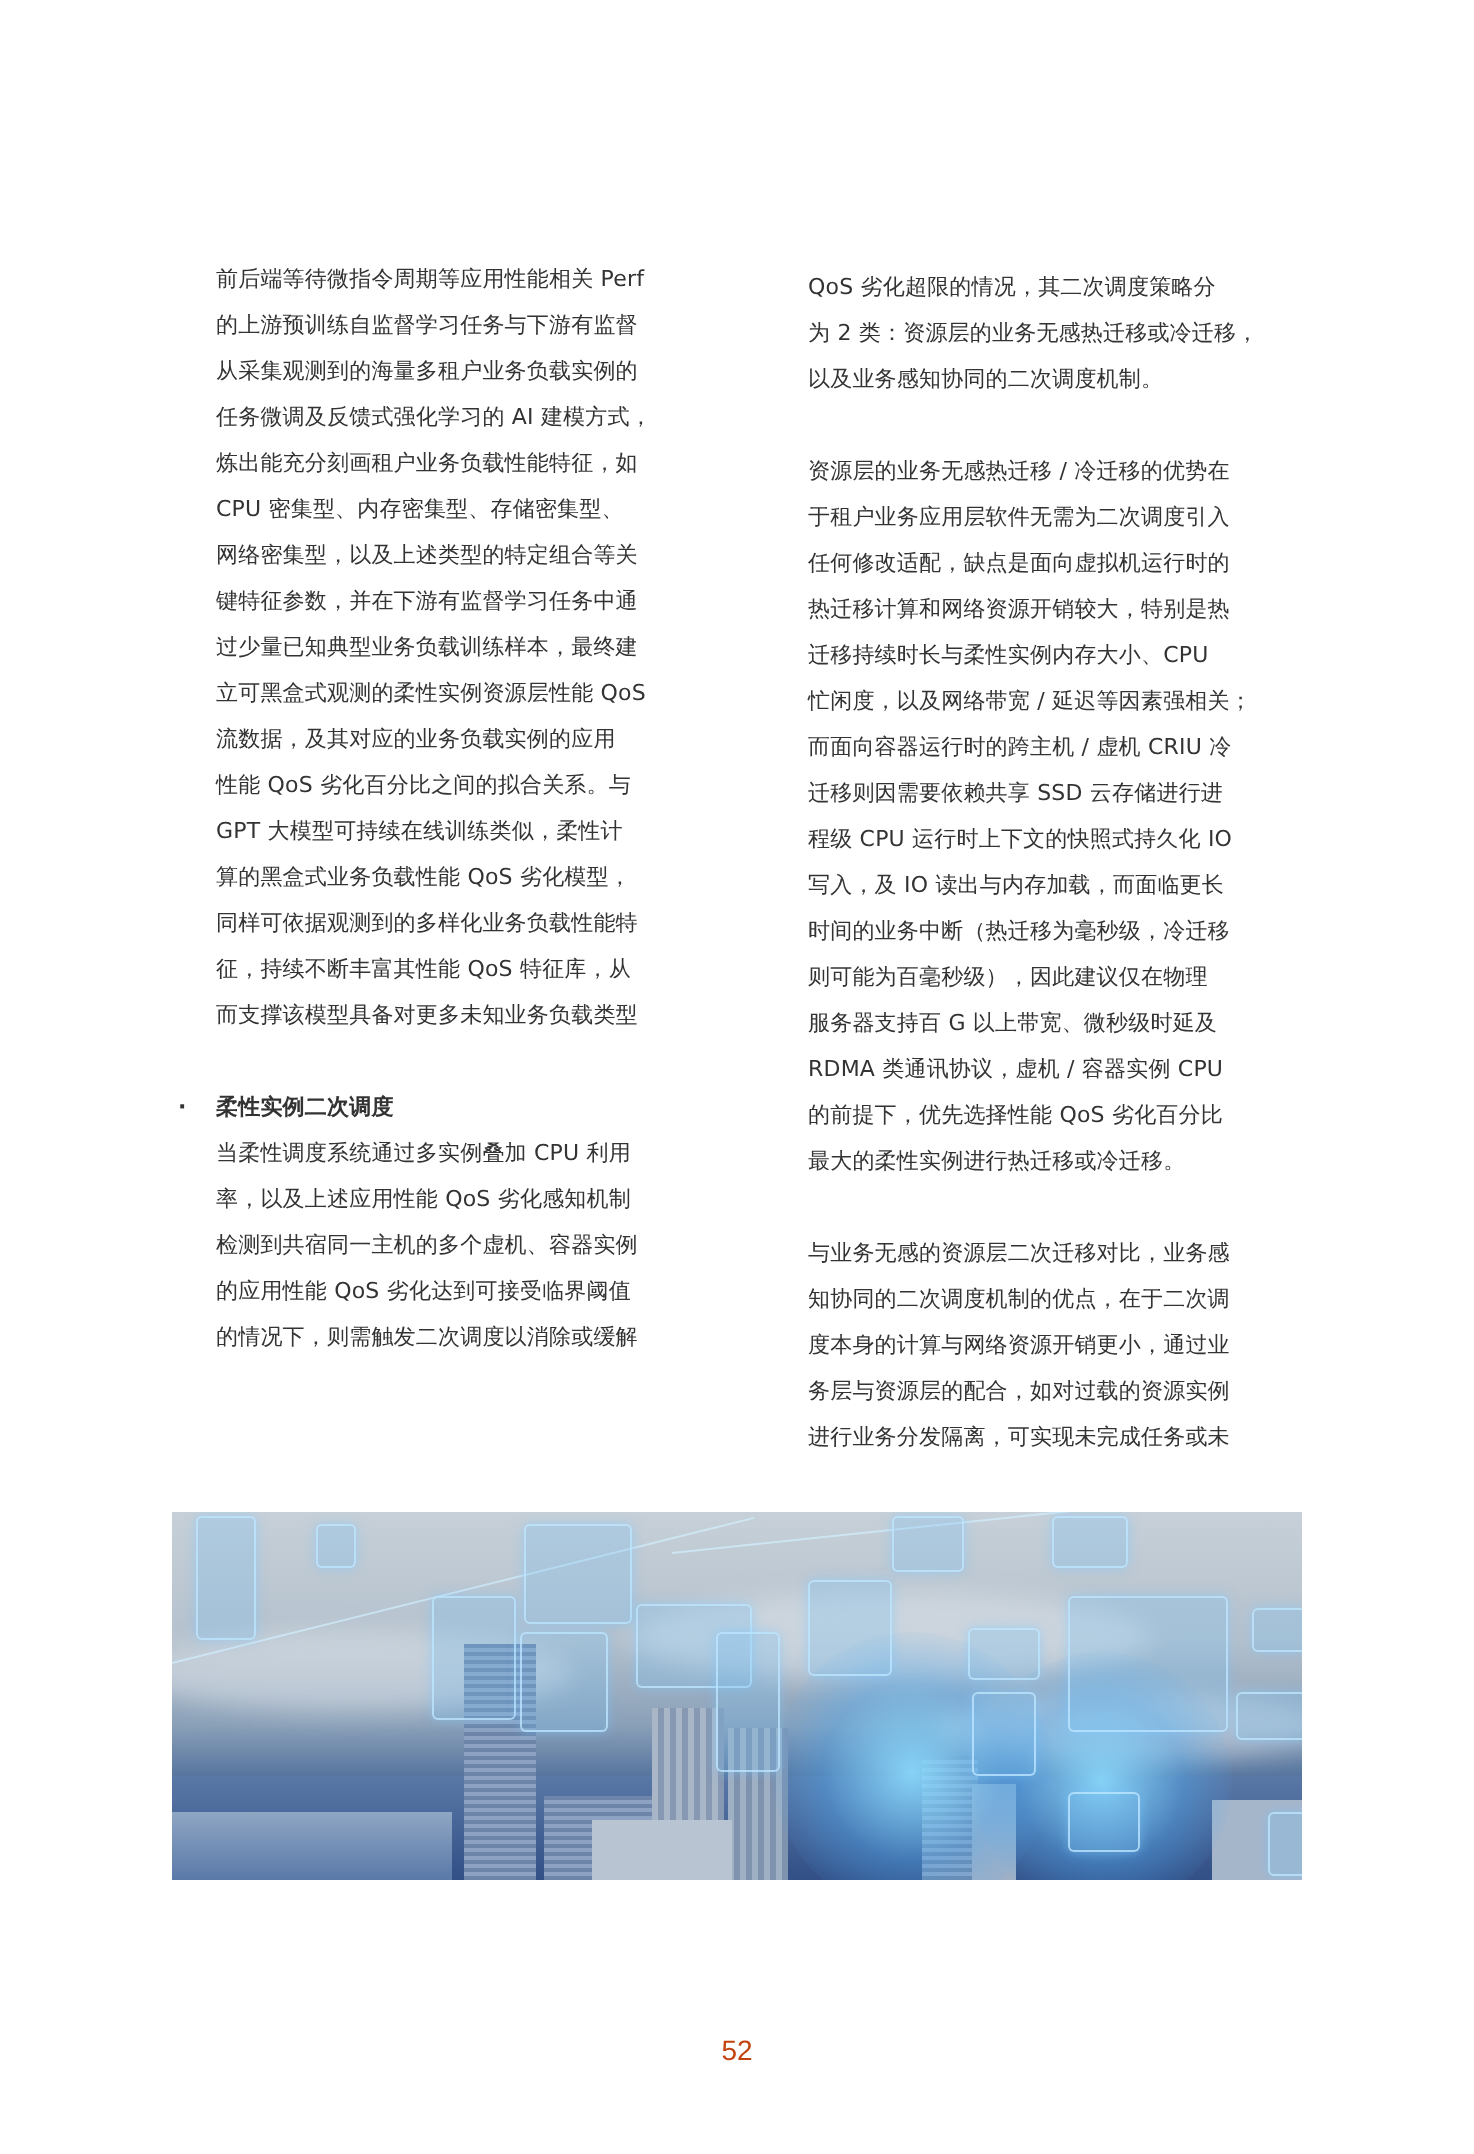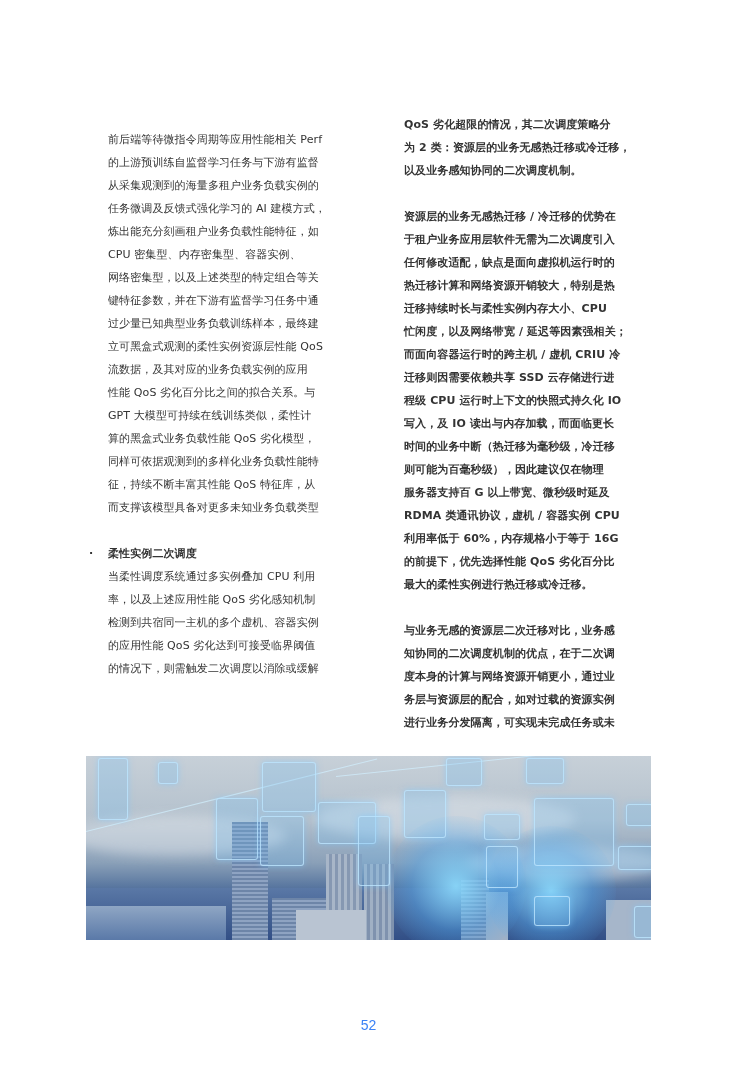--- a/index.html
+++ b/index.html
@@ -11,21 +11,21 @@
   .col {
     position: absolute;
     width: 262px;
     font-size: 11px;
     line-height: 23px;
     text-align: justify;
     text-align-last: left;
     letter-spacing: 0.1px;
   }
   .col-left { left: 108px; top: 128px; }
-  .col-right { left: 404px; top: 113px; font-weight: bold; }
+  .col-right { left: 404px; top: 132px; }
   .para { margin: 0 0 23px 0; }
   .para.tight { margin-bottom: 0; }
   .bullet-head {
     position: relative;
     font-weight: bold;
     margin-top: 0;
   }
   .bullet-dot {
     position: absolute;
     left: -19px;
@@ -60,35 +60,35 @@
   }
   .hero .glow {
     position: absolute; border-radius: 50%;
     background: radial-gradient(circle, rgba(140,220,255,0.9) 0%, rgba(80,170,240,0.4) 45%, rgba(60,140,220,0) 75%);
   }
   .hero .beam {
     position: absolute; height: 1px; background: rgba(210,240,255,0.7); transform-origin: left center;
   }
   .page-number {
     position: absolute; left: 0; width: 737px; top: 1017px;
-    text-align: center; font-size: 14px; color: #3b82f6;
+    text-align: center; font-size: 14px; color: #c2410c;
     font-family: "Liberation Sans", sans-serif;
   }
 </style>
 </head>
 <body>
 
 <div class="col col-left">
   <div class="para">
     <span class="line">前后端等待微指令周期等应用性能相关 Perf</span>
     <span class="line">的上游预训练自监督学习任务与下游有监督</span>
     <span class="line">从采集观测到的海量多租户业务负载实例的</span>
     <span class="line">任务微调及反馈式强化学习的 AI 建模方式，</span>
     <span class="line">炼出能充分刻画租户业务负载性能特征，如</span>
-    <span class="line">CPU 密集型、内存密集型、容器实例、</span>
+    <span class="line">CPU 密集型、内存密集型、存储密集型、</span>
     <span class="line">网络密集型，以及上述类型的特定组合等关</span>
     <span class="line">键特征参数，并在下游有监督学习任务中通</span>
     <span class="line">过少量已知典型业务负载训练样本，最终建</span>
     <span class="line">立可黑盒式观测的柔性实例资源层性能 QoS</span>
     <span class="line">流数据，及其对应的业务负载实例的应用</span>
     <span class="line">性能 QoS 劣化百分比之间的拟合关系。与</span>
     <span class="line">GPT 大模型可持续在线训练类似，柔性计</span>
     <span class="line">算的黑盒式业务负载性能 QoS 劣化模型，</span>
     <span class="line">同样可依据观测到的多样化业务负载性能特</span>
     <span class="line">征，持续不断丰富其性能 QoS 特征库，从</span>
@@ -123,21 +123,20 @@
     <span class="line">迁移持续时长与柔性实例内存大小、CPU</span>
     <span class="line">忙闲度，以及网络带宽 / 延迟等因素强相关；</span>
     <span class="line">而面向容器运行时的跨主机 / 虚机 CRIU 冷</span>
     <span class="line">迁移则因需要依赖共享 SSD 云存储进行进</span>
     <span class="line">程级 CPU 运行时上下文的快照式持久化 IO</span>
     <span class="line">写入，及 IO 读出与内存加载，而面临更长</span>
     <span class="line">时间的业务中断（热迁移为毫秒级，冷迁移</span>
     <span class="line">则可能为百毫秒级），因此建议仅在物理</span>
     <span class="line">服务器支持百 G 以上带宽、微秒级时延及</span>
     <span class="line">RDMA 类通讯协议，虚机 / 容器实例 CPU</span>
-    <span class="line">利用率低于 60%，内存规格小于等于 16G</span>
     <span class="line">的前提下，优先选择性能 QoS 劣化百分比</span>
     <span class="line">最大的柔性实例进行热迁移或冷迁移。</span>
   </div>
 
   <div class="para tight">
     <span class="line">与业务无感的资源层二次迁移对比，业务感</span>
     <span class="line">知协同的二次调度机制的优点，在于二次调</span>
     <span class="line">度本身的计算与网络资源开销更小，通过业</span>
     <span class="line">务层与资源层的配合，如对过载的资源实例</span>
     <span class="line">进行业务分发隔离，可实现未完成任务或未</span>

